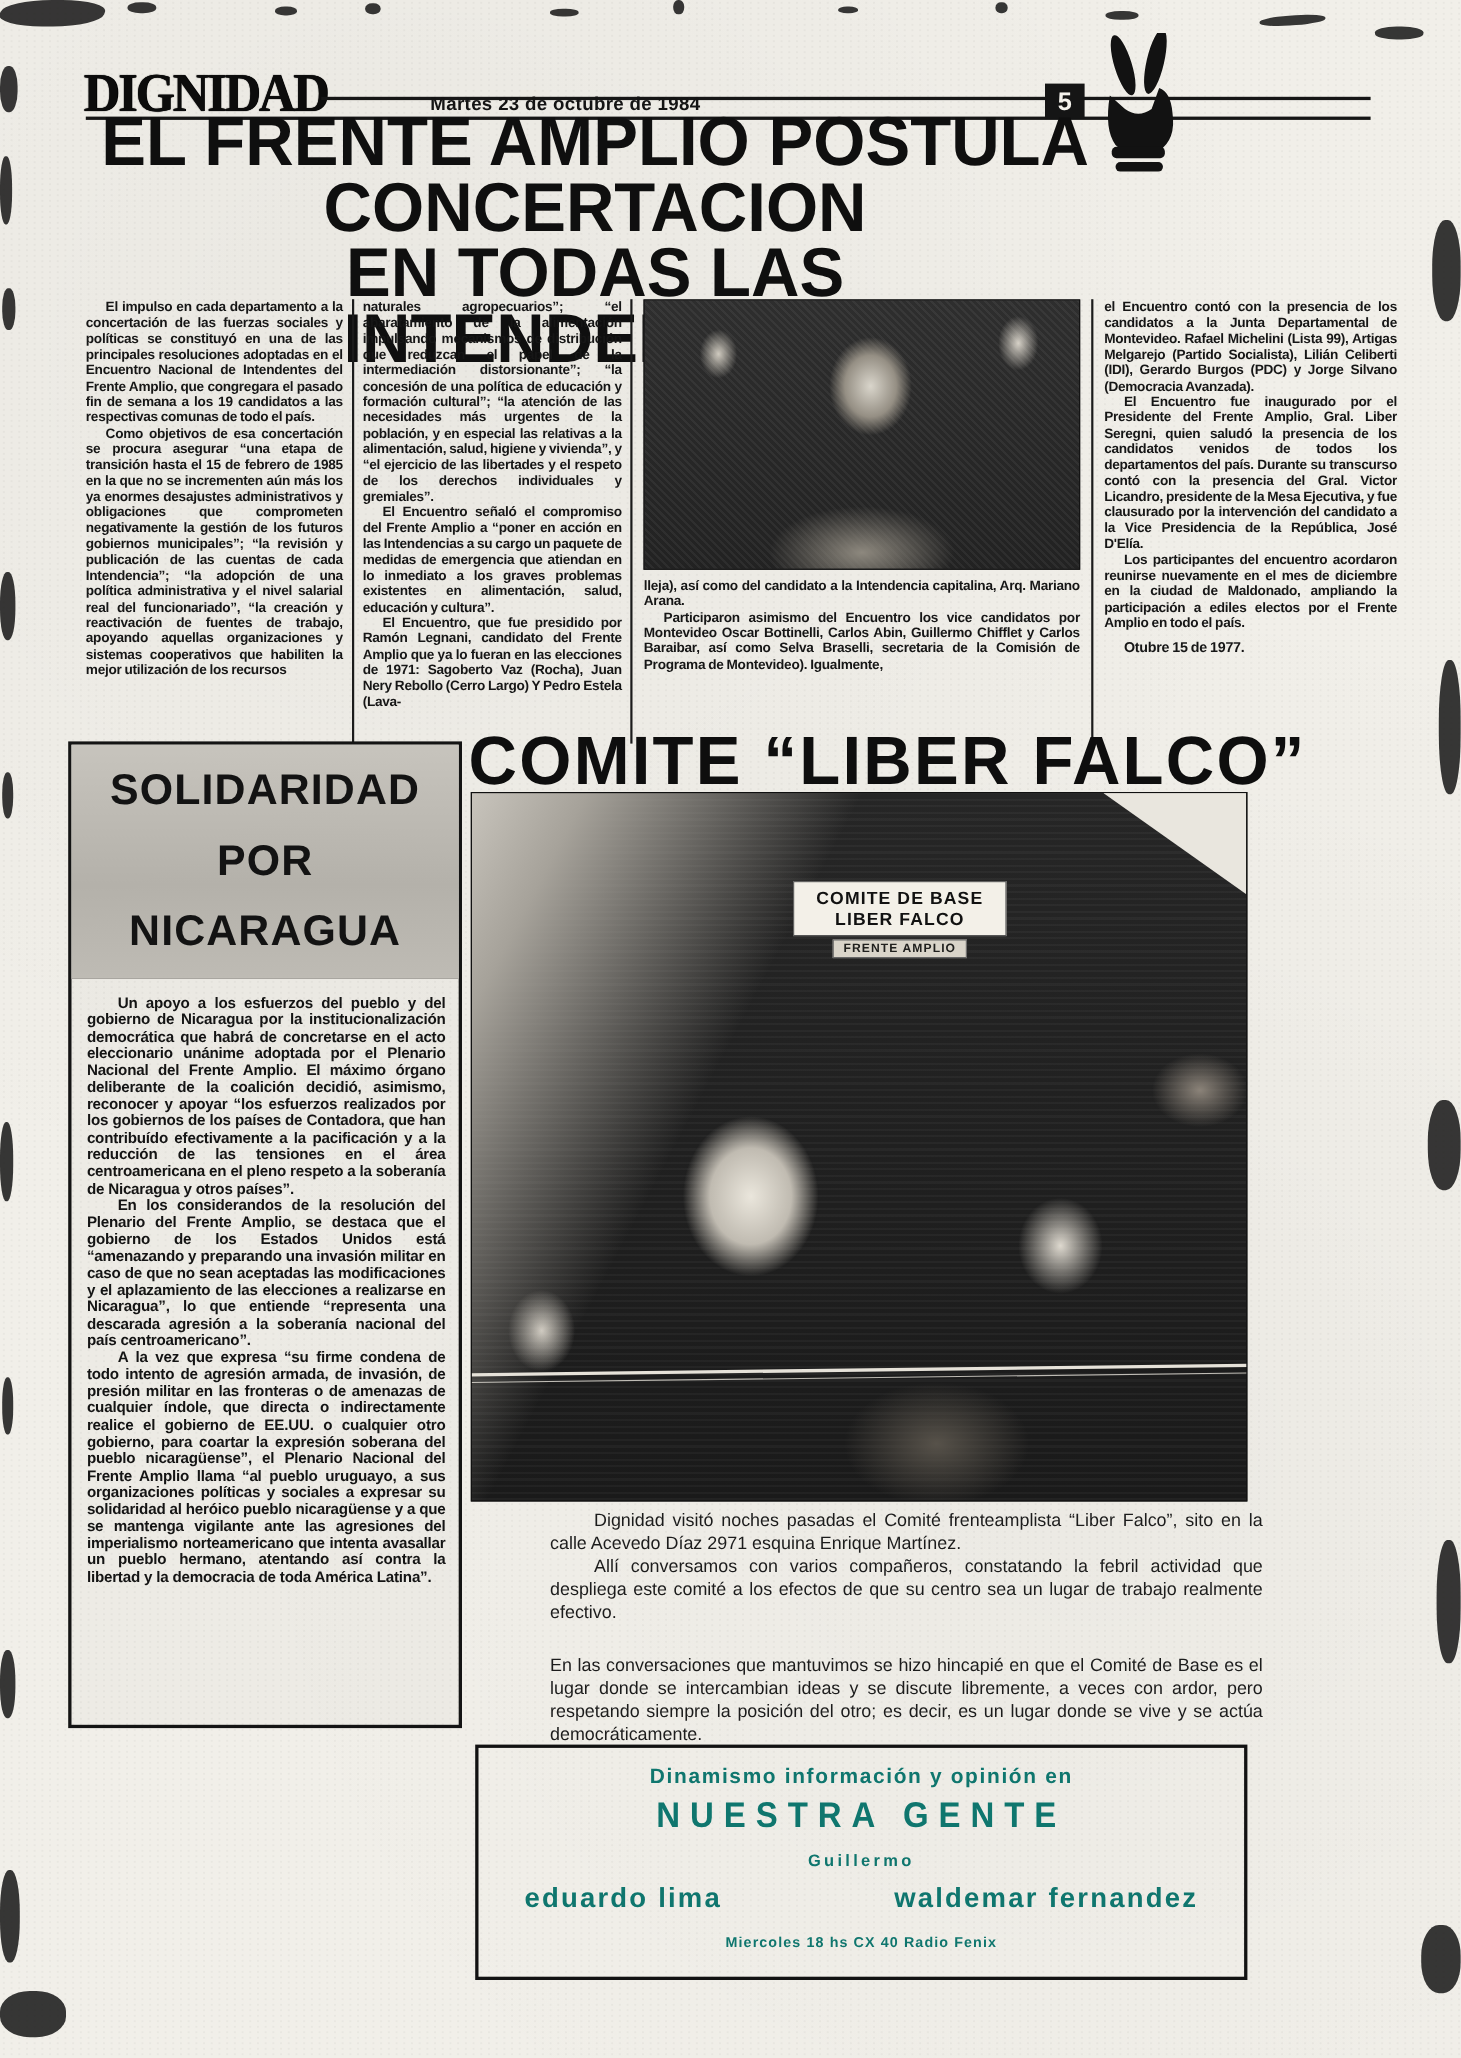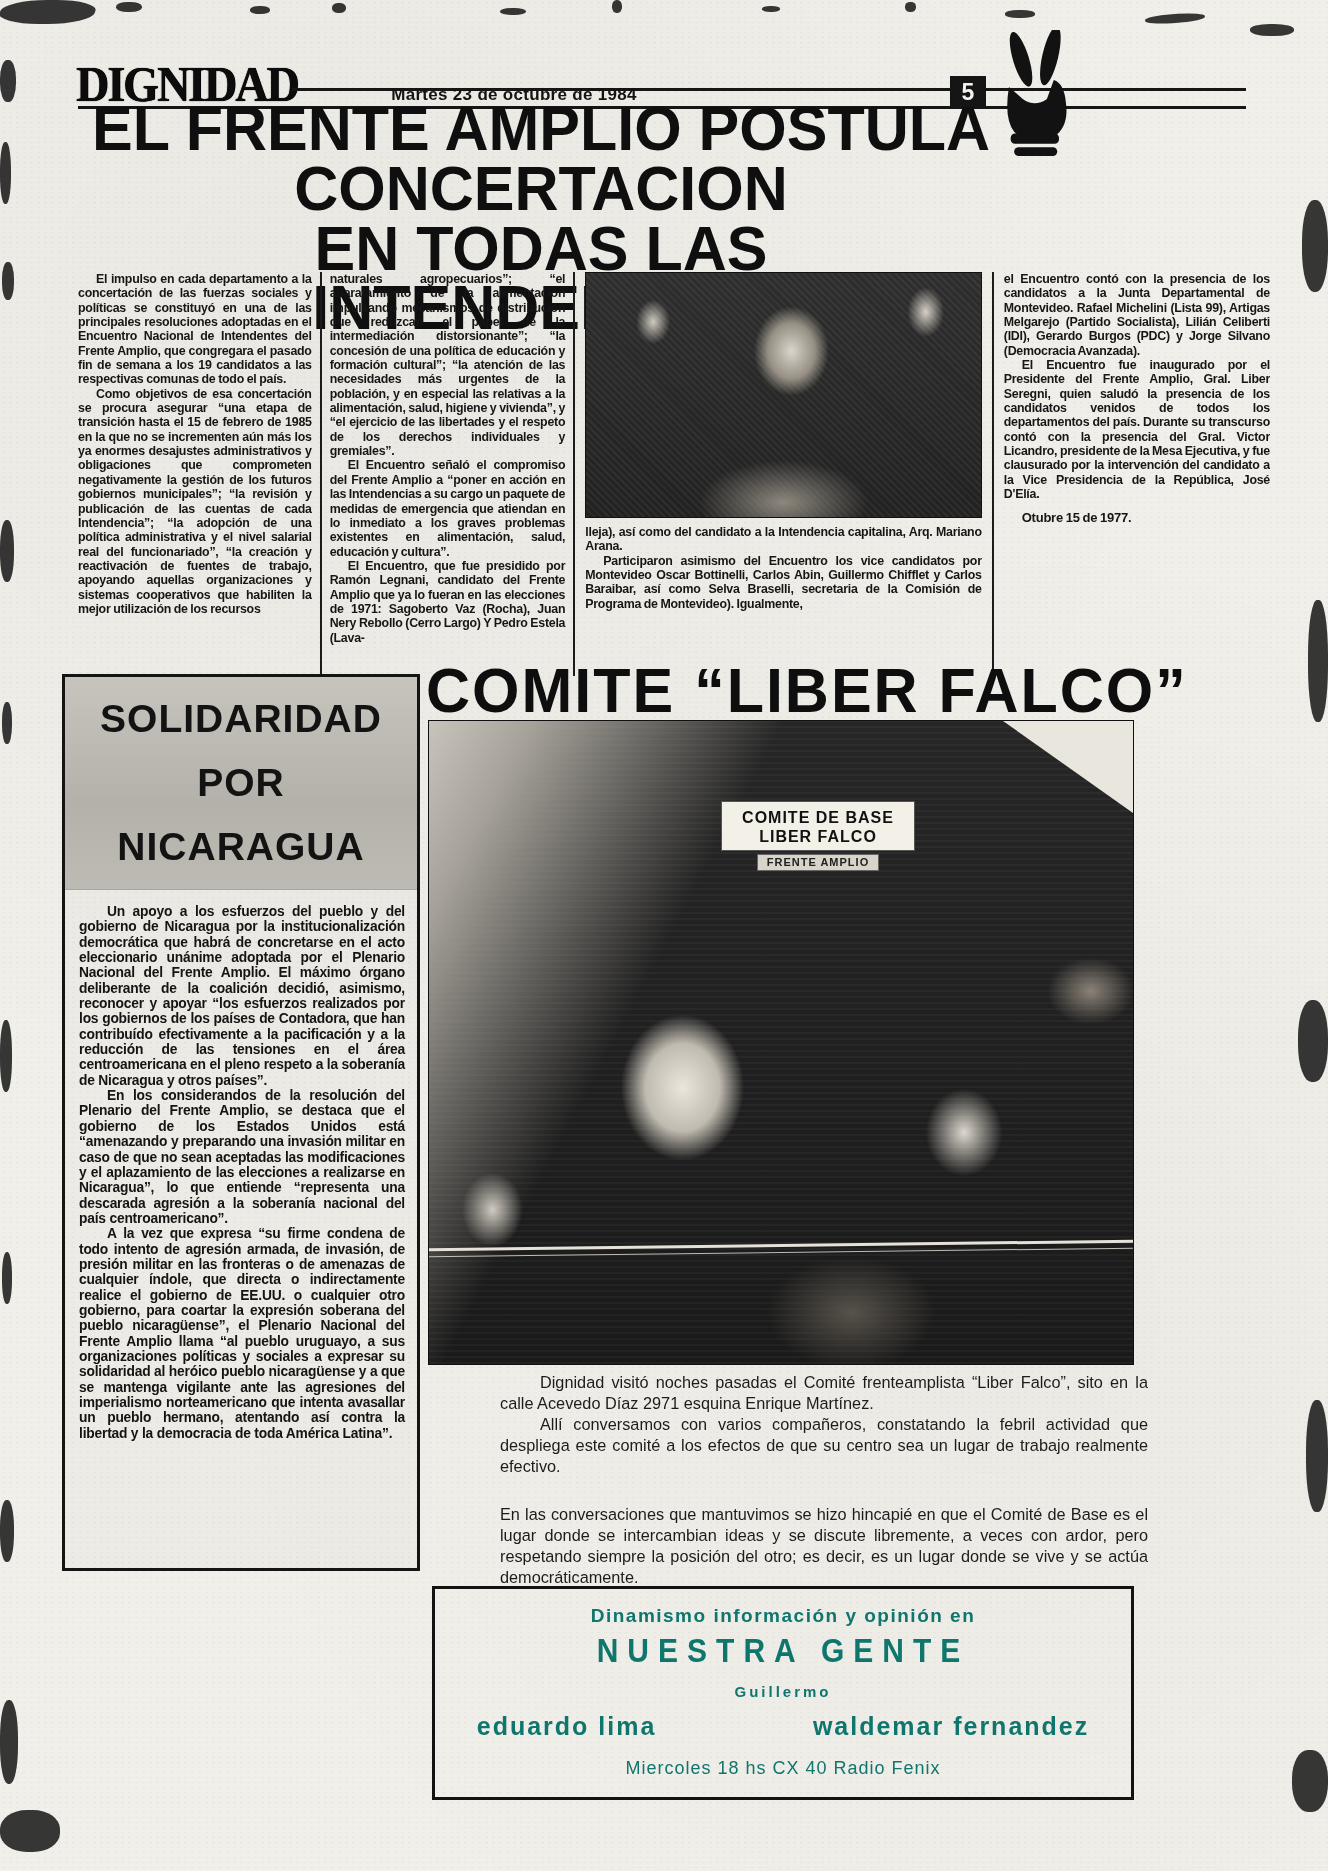--- a/index.html
+++ b/index.html
@@ -103,21 +103,21 @@
   
   .adbox{
     left:432px;top:1586px;width:702px;height:214px;border:3px solid #121212;box-sizing:border-box;
     display:flex;flex-direction:column;align-items:center;padding-top:16px;color:#0f766e;
   }
   .ad1{font-size:19px;font-weight:800;letter-spacing:1.5px;}
   .adtitle{font-size:30px;font-weight:800;letter-spacing:9px;margin-top:7px;transform:scaleY(1.08);}
   .ad2{font-size:15px;font-weight:800;letter-spacing:3px;margin-top:15px;}
   .adhosts{width:88%;display:flex;justify-content:space-between;font-size:25px;font-weight:800;
     letter-spacing:2px;margin-top:12px;}
-  .ad3{font-size:18px;font-weight:400;letter-spacing:1px;margin-top:17px;}
+  .ad3{font-size:13px;font-weight:700;letter-spacing:1px;margin-top:17px;}
   
   .mark{position:absolute;background:#151515;border-radius:45%;opacity:.85;}
 </style>
 </head>
 <body>
 
 <div>
 
   <div class="abs logo">DIGNIDAD</div>
   <div class="abs rule rule1"></div>
@@ -156,20 +156,21 @@
       <div class="photo-fists"></div>
       <div>
           <p>lleja), así como del candidato a la Intendencia capitalina, Arq. Mariano Arana.</p>
           <p>Participaron asimismo del Encuentro los vice candidatos por Montevideo Oscar Bottinelli, Carlos Abin, Guillermo Chifflet y Carlos Baraibar, así como Selva Braselli, secretaria de la Comisión de Programa de Montevideo). Igualmente,</p>
         </div>
     </div>
     <div class="acol c4 cont">
       <div>
           <p>el Encuentro contó con la presencia de los candidatos a la Junta Departamental de Montevideo. Rafael Michelini (Lista 99), Artigas Melgarejo (Partido Socialista), Lilián Celiberti (IDI), Gerardo Burgos (PDC) y Jorge Silvano (Democracia Avanzada).</p>
           <p>El Encuentro fue inaugurado por el Presidente del Frente Amplio, Gral. Liber Seregni, quien saludó la presencia de los candidatos venidos de todos los departamentos del país. Durante su transcurso contó con la presencia del Gral. Victor Licandro, presidente de la Mesa Ejecutiva, y fue clausurado por la intervención del candidato a la Vice Presidencia de la República, José D'Elía.</p>
+          <p>Los participantes del encuentro acordaron reunirse nuevamente en el mes de diciembre en la ciudad de Maldonado, ampliando la participación a ediles electos por el Frente Amplio en todo el país.</p>
         </div>
       <div class="dateline">Otubre 15 de 1977.</div>
     </div>
   </div>
 
   <div class="abs solbox">
     <div class="solhead">
       <div>SOLIDARIDAD</div>
       <div>POR</div>
       <div>NICARAGUA</div>

